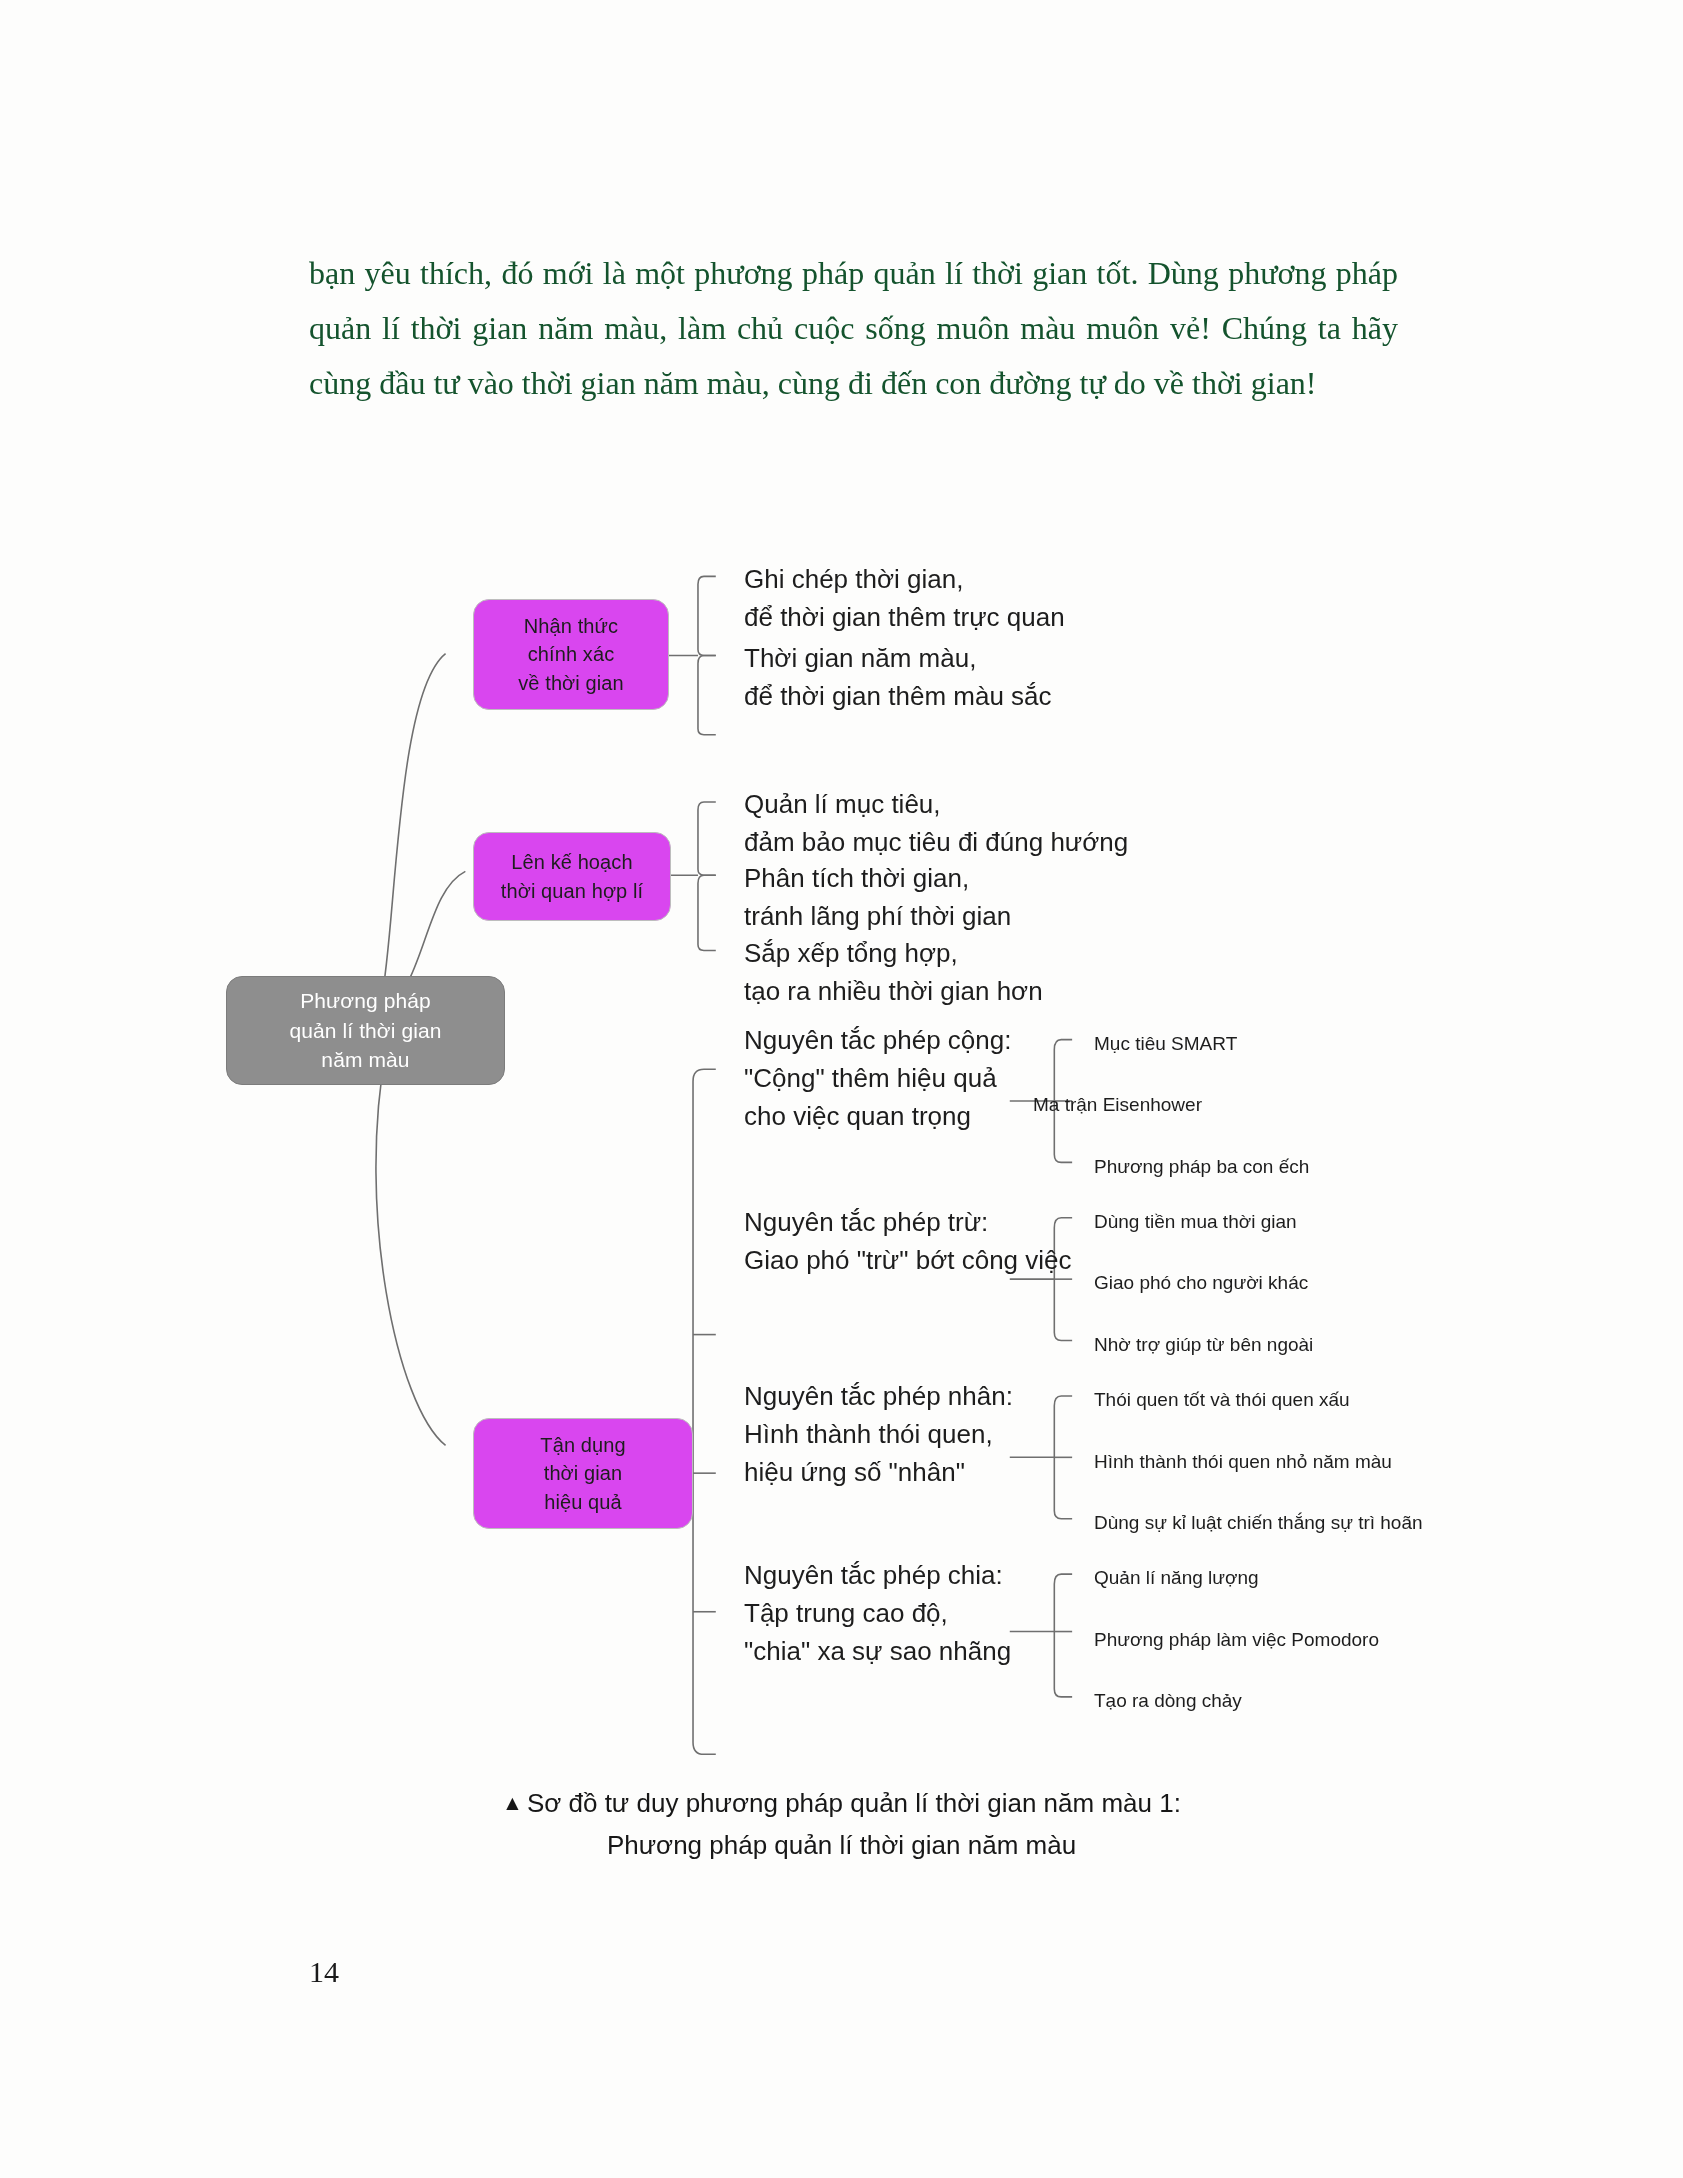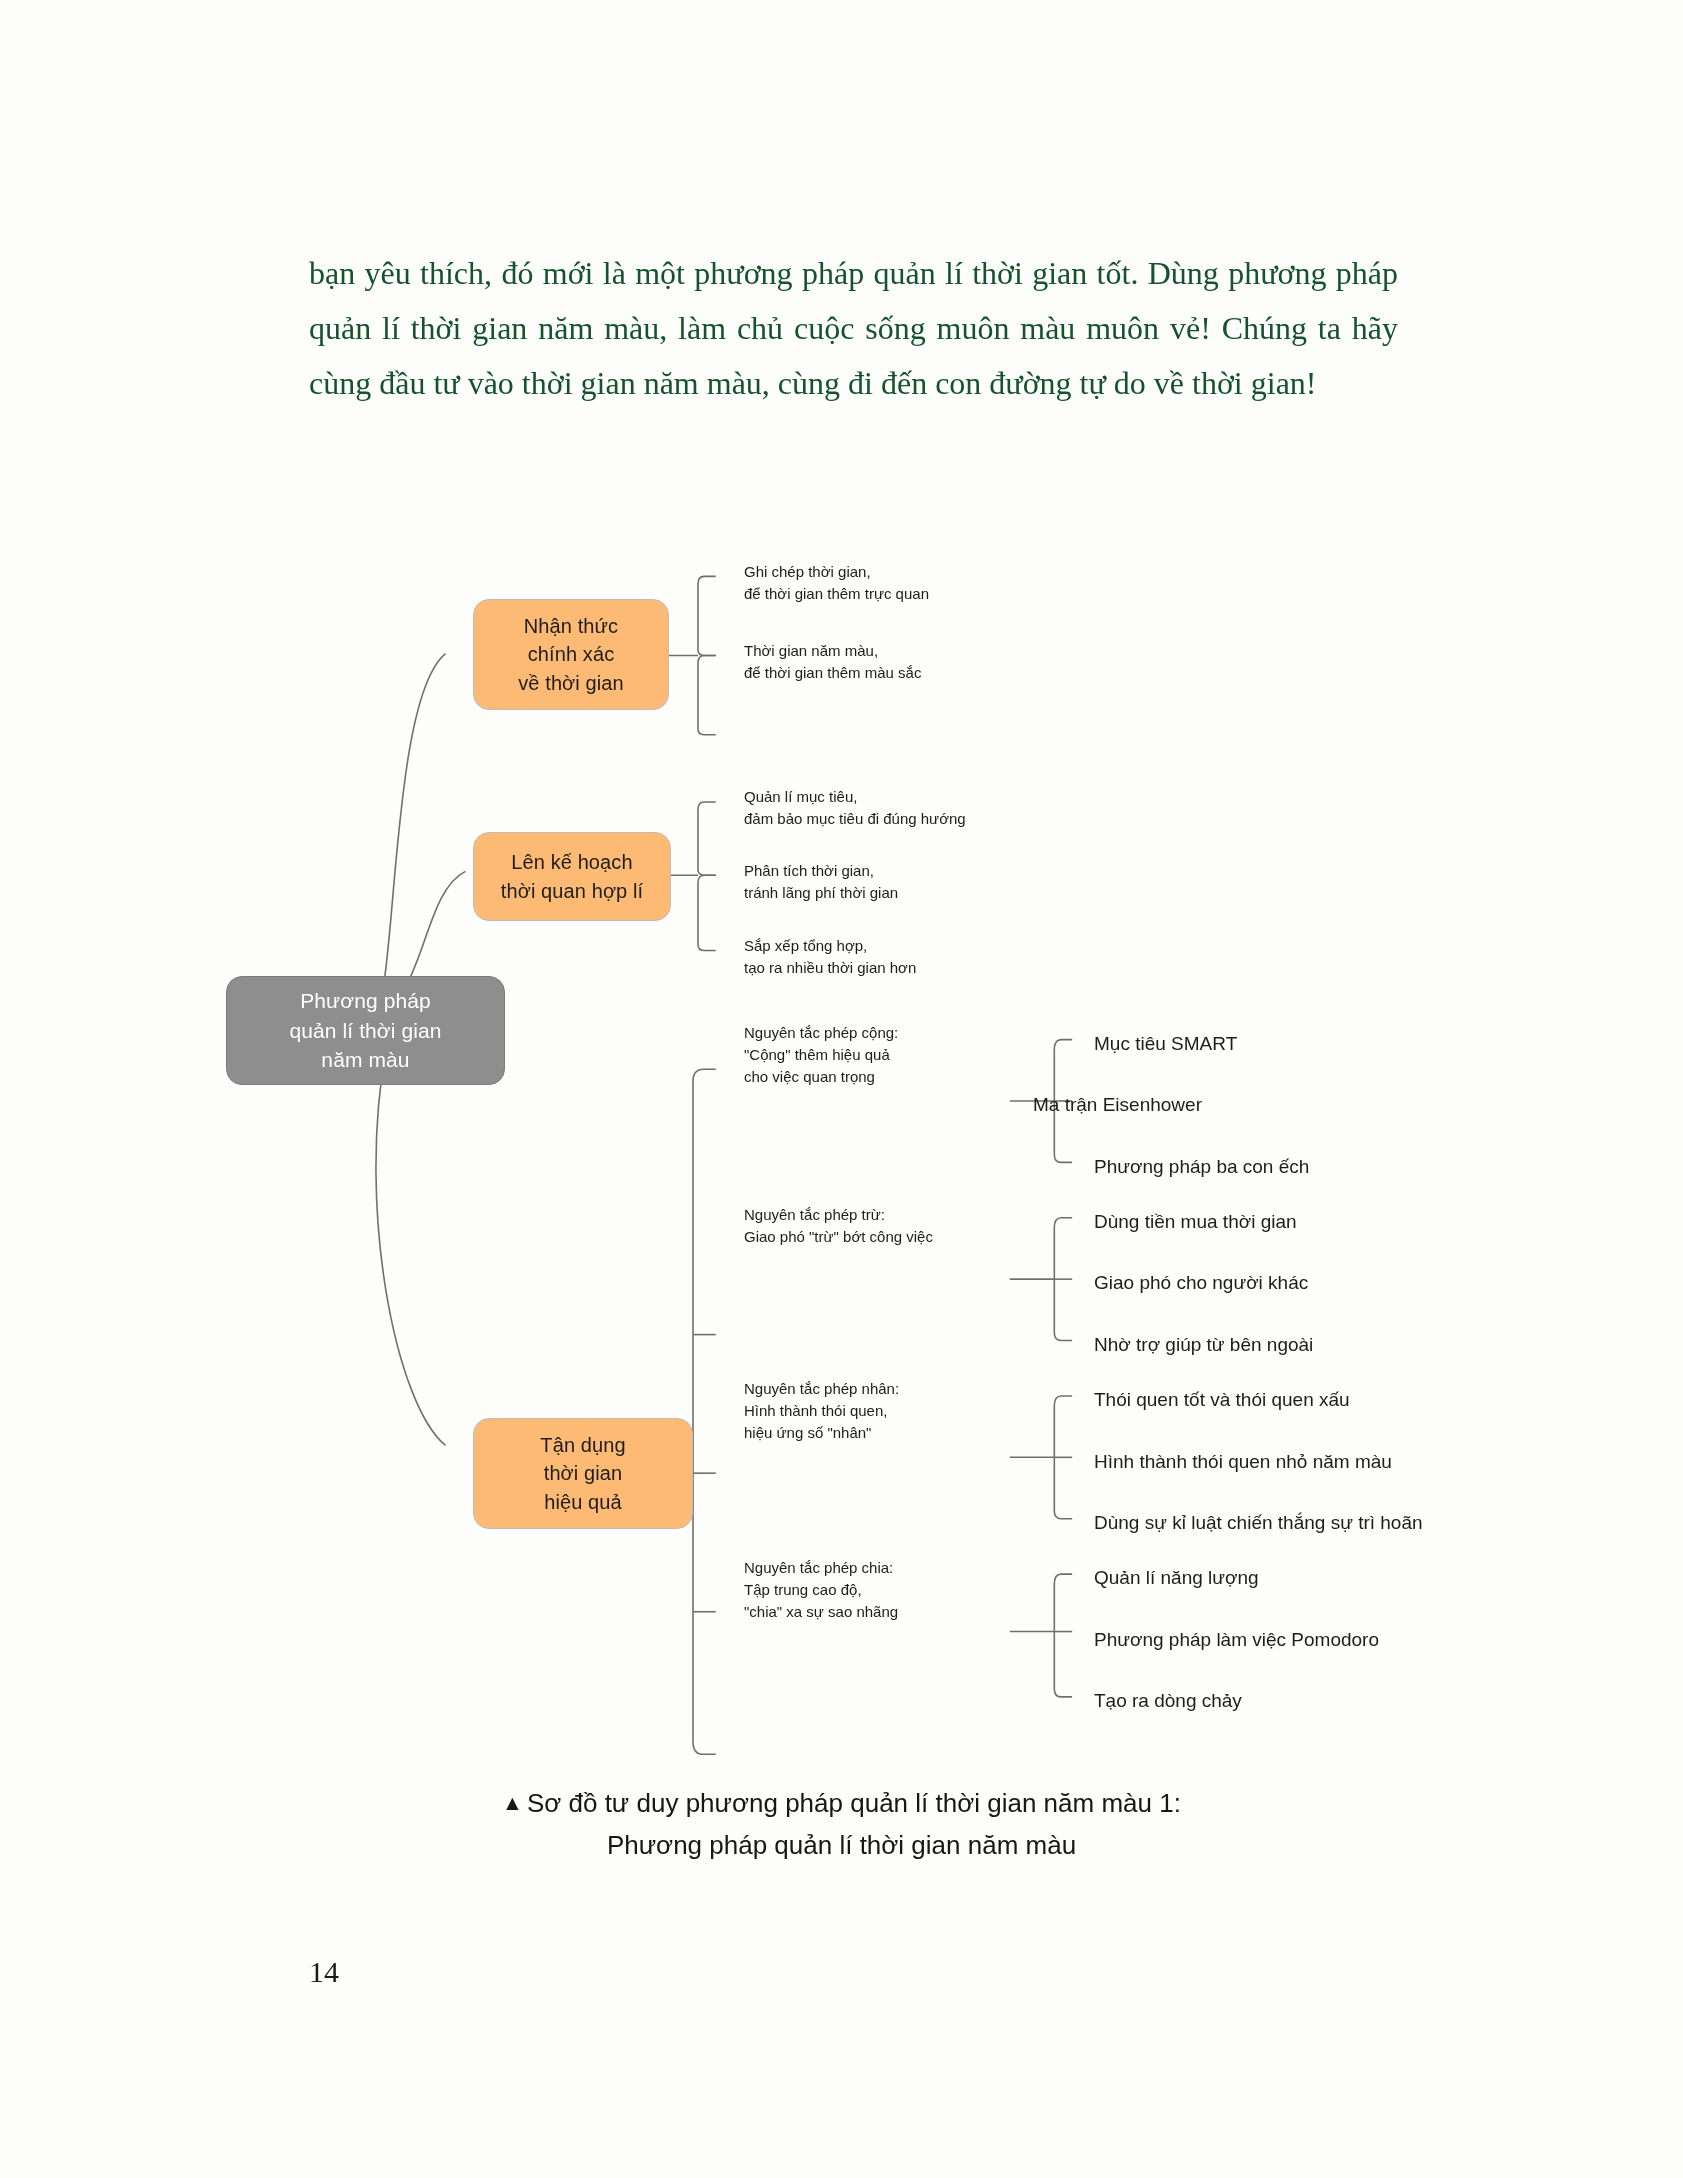--- a/index.html
+++ b/index.html
@@ -58,27 +58,27 @@
     color: #1d1d1d;
   }
   .node.root {
     background: #8e8e8e;
     border: 1px solid #7c7c7c;
     color: #ffffff;
     font-size: 21px;
     line-height: 1.42;
   }
   .node.branch {
-    background: #fdba74;
+    background: #d946ef;
     border: 1px solid #bdbdbd;
   }
 
   .leaf {
     position: absolute;
-    font-size: 15px;
+    font-size: 26px;
     line-height: 1.46;
     color: #1d1d1d;
     white-space: pre-line;
   }
   .leaf.small {
     font-size: 19px;
   }
 
   
   .caption {

